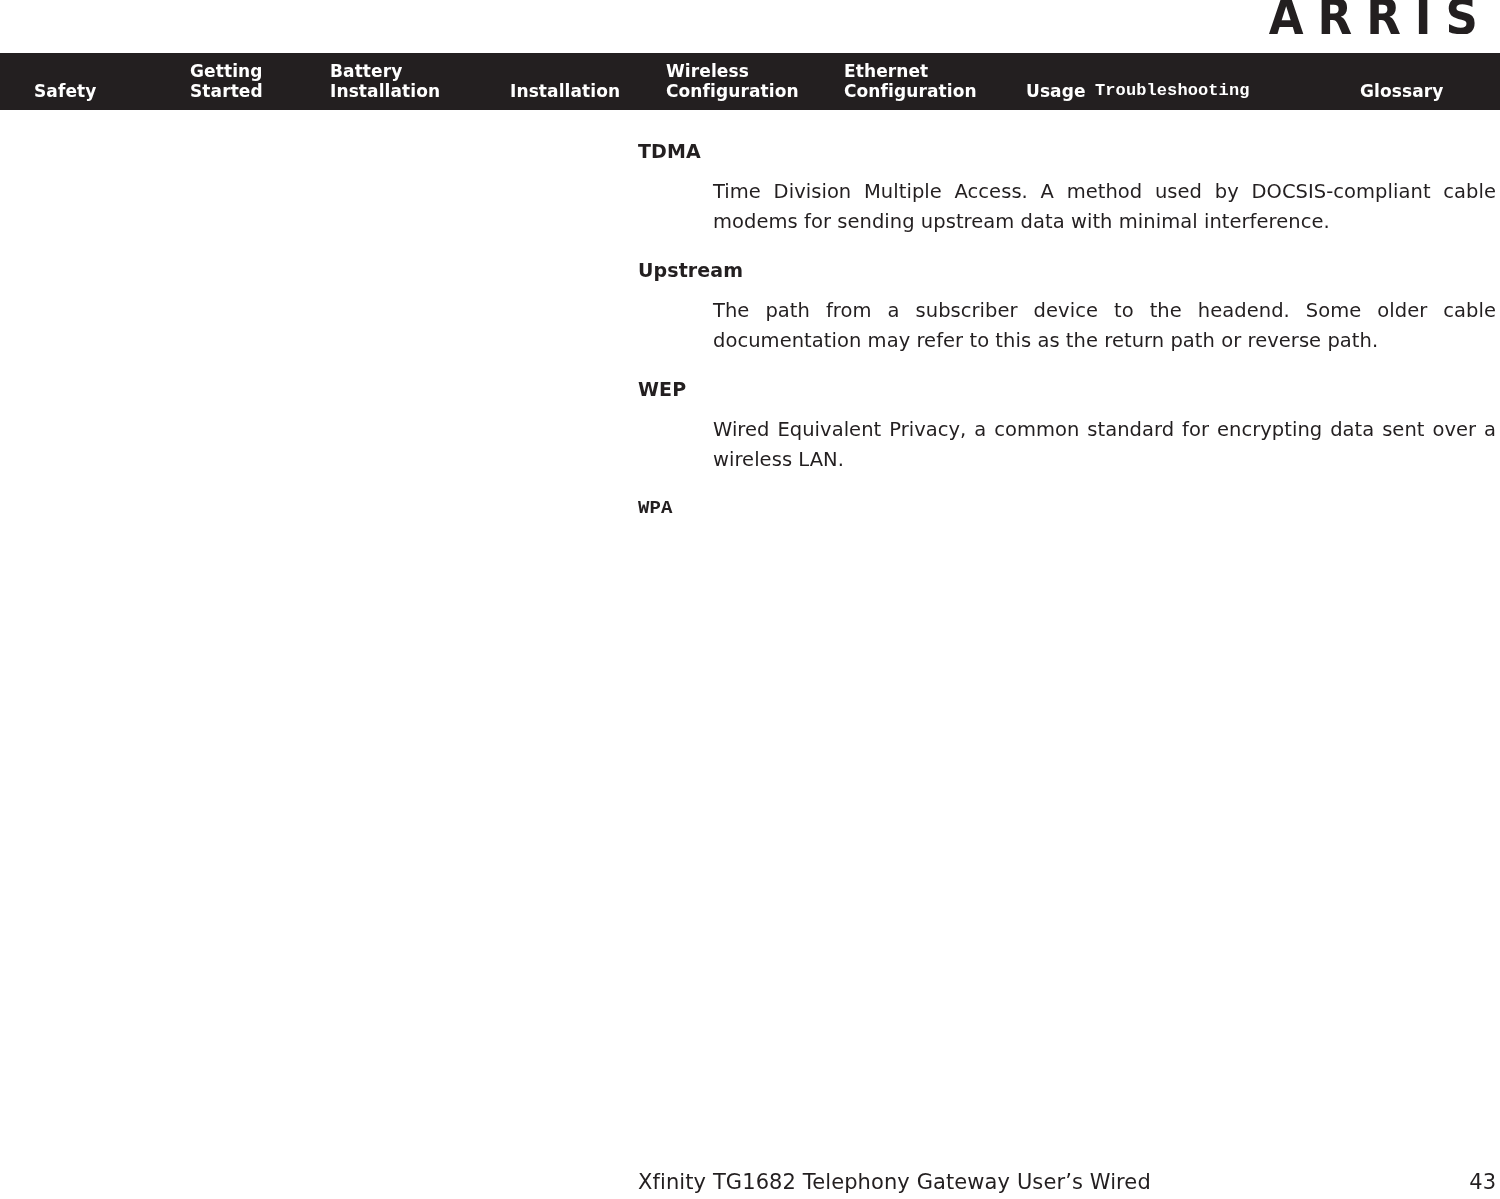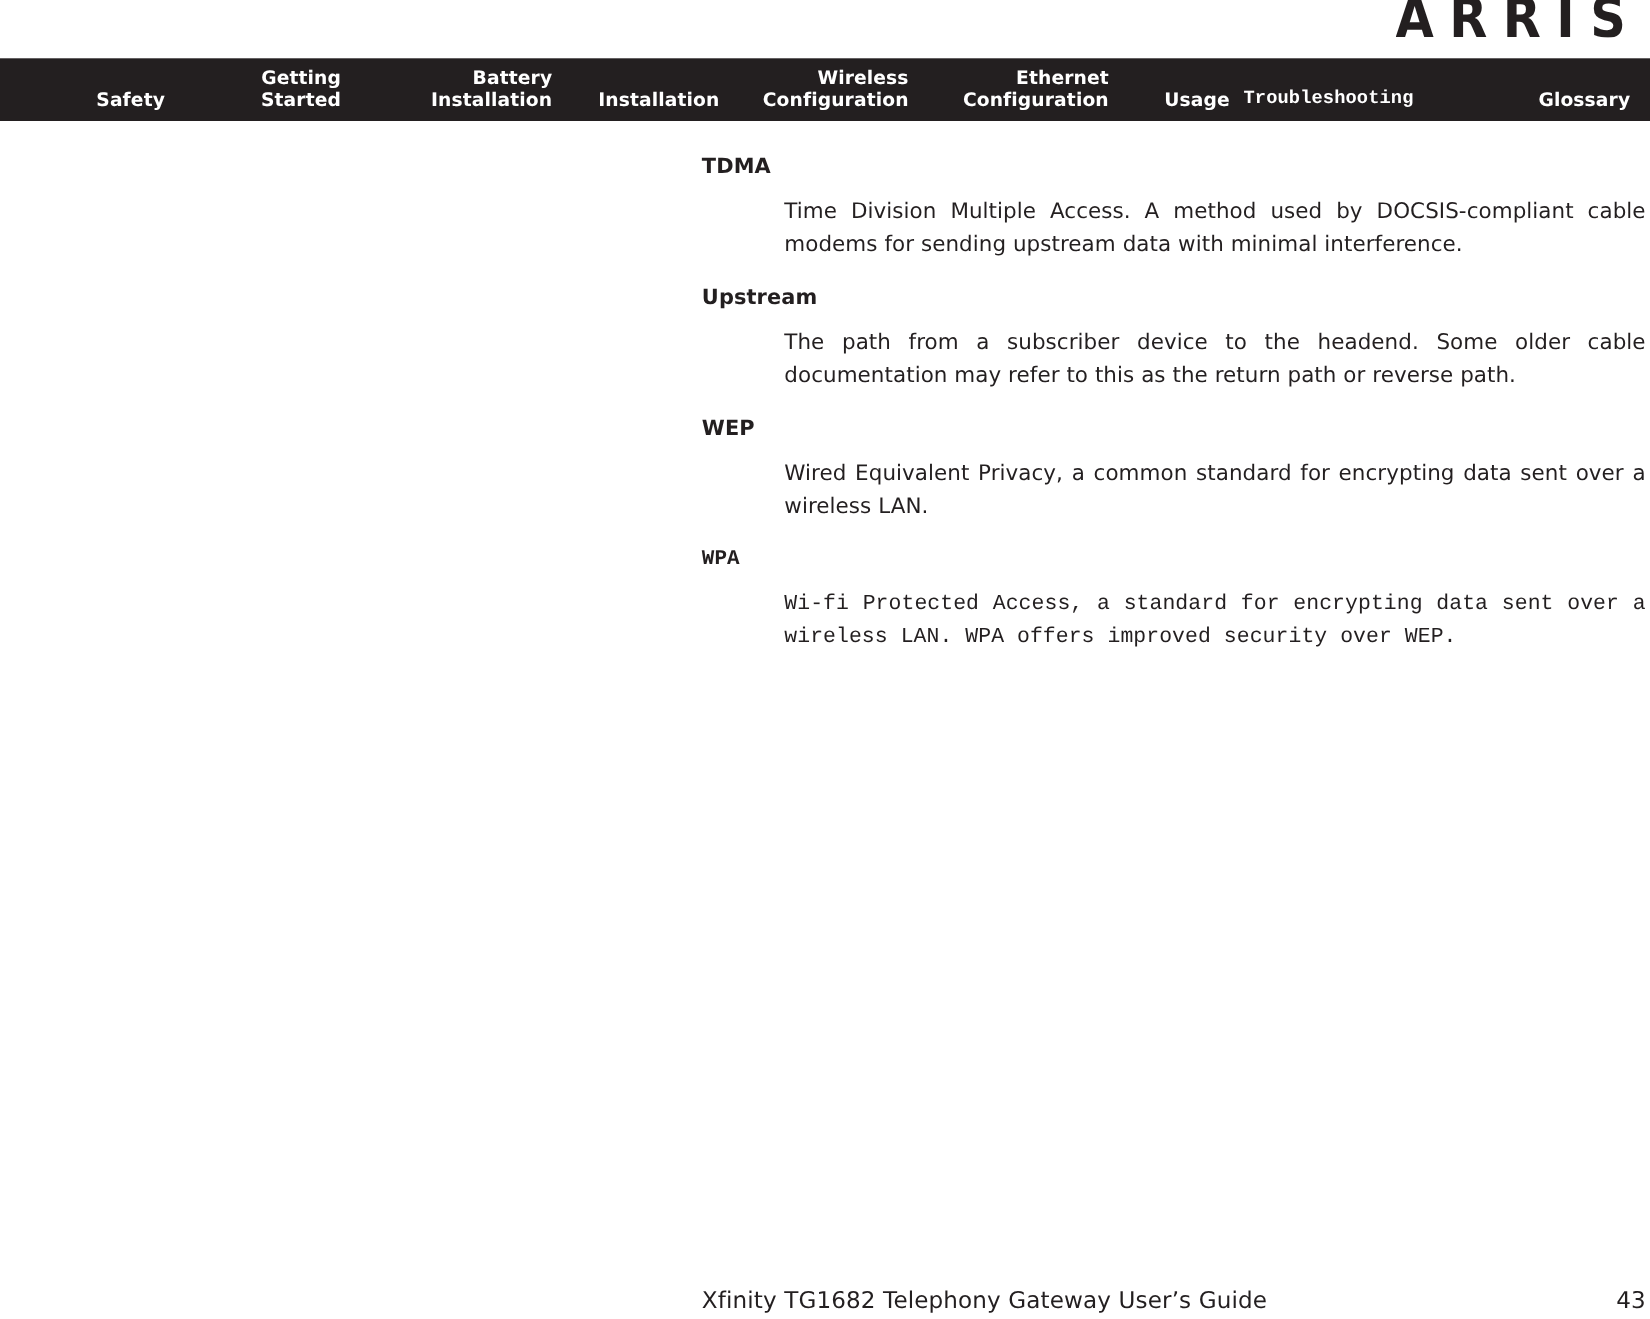--- a/index.html
+++ b/index.html
@@ -53,21 +53,21 @@
     width: 100%;
     height: 100%;
   }
   .nav-item {
     position: absolute;
     bottom: 9px;
     color: #ffffff;
     font-size: 17px;
     font-weight: 700;
     line-height: 20px;
-    text-align: right;
+    text-align: left;
     white-space: pre-line;
     letter-spacing: .1px;
   }
 
   .nav-safety        { left: 34px;   width: 116px; margin-top: 16px; }
   .nav-getting       { left: 190px;  width: 120px; }
   .nav-battery       { left: 330px;  width: 172px; }
   .nav-installation  { left: 510px;  width: 144px; }
   .nav-wireless      { left: 666px;  width: 160px; margin-top: 24px; }
   .nav-ethernet      { left: 844px;  width: 164px; }
@@ -164,21 +164,20 @@
     <p class="definition">The path from a subscriber device to the headend. Some older cable documentation may refer to this as the return path or reverse path.</p>
   </section>
 
   <section class="glossary-entry">
     <h3 class="term">WEP</h3>
     <p class="definition">Wired Equivalent Privacy, a common standard for encrypting data sent over a wireless LAN.</p>
   </section>
 
   <section class="glossary-entry">
     <h3 class="term">WPA</h3>
-    <p class="definition">Wi-fi Protected Access, a standard for encrypting data sent over a wireless LAN. WPA offers improved security over WEP.</p>
   </section>
 
 </main>
 
 <footer class="footer">
-  <div class="footer-title">Xfinity TG1682 Telephony Gateway User’s Guide</div>
+  <div class="footer-title">Xfinity TG1682 Telephony Gateway User’s Wired</div>
   <div class="footer-page">43</div>
 </footer>
 
 </body></html>

